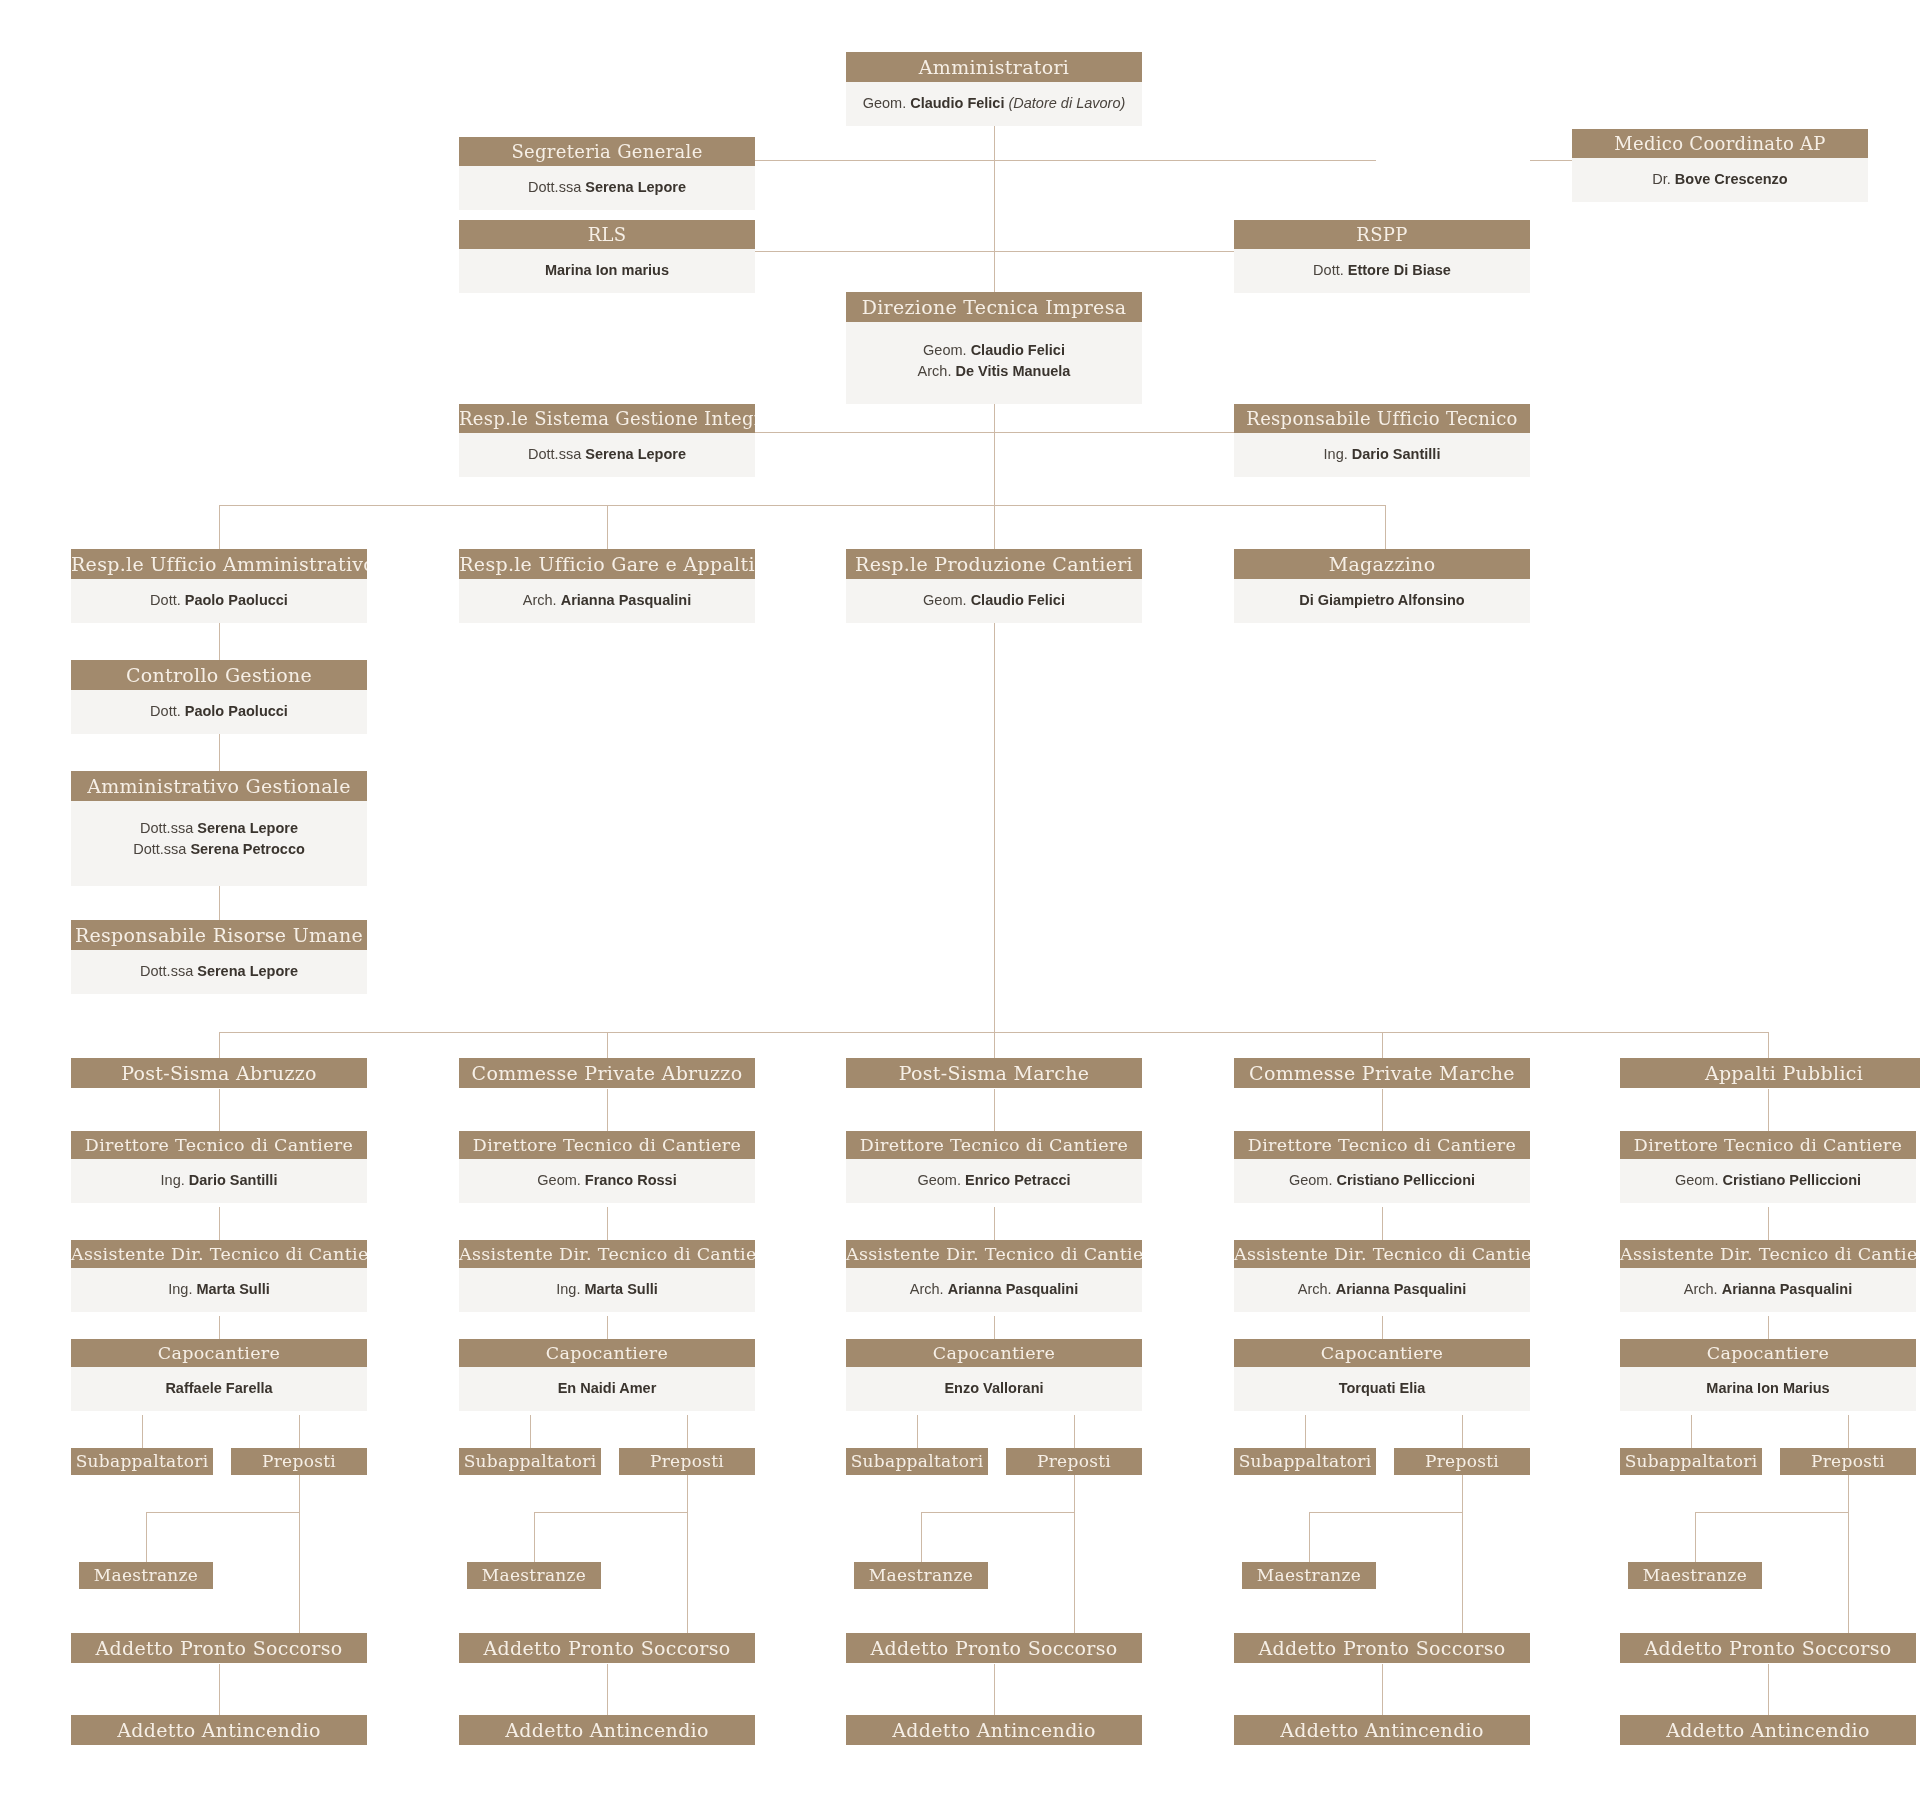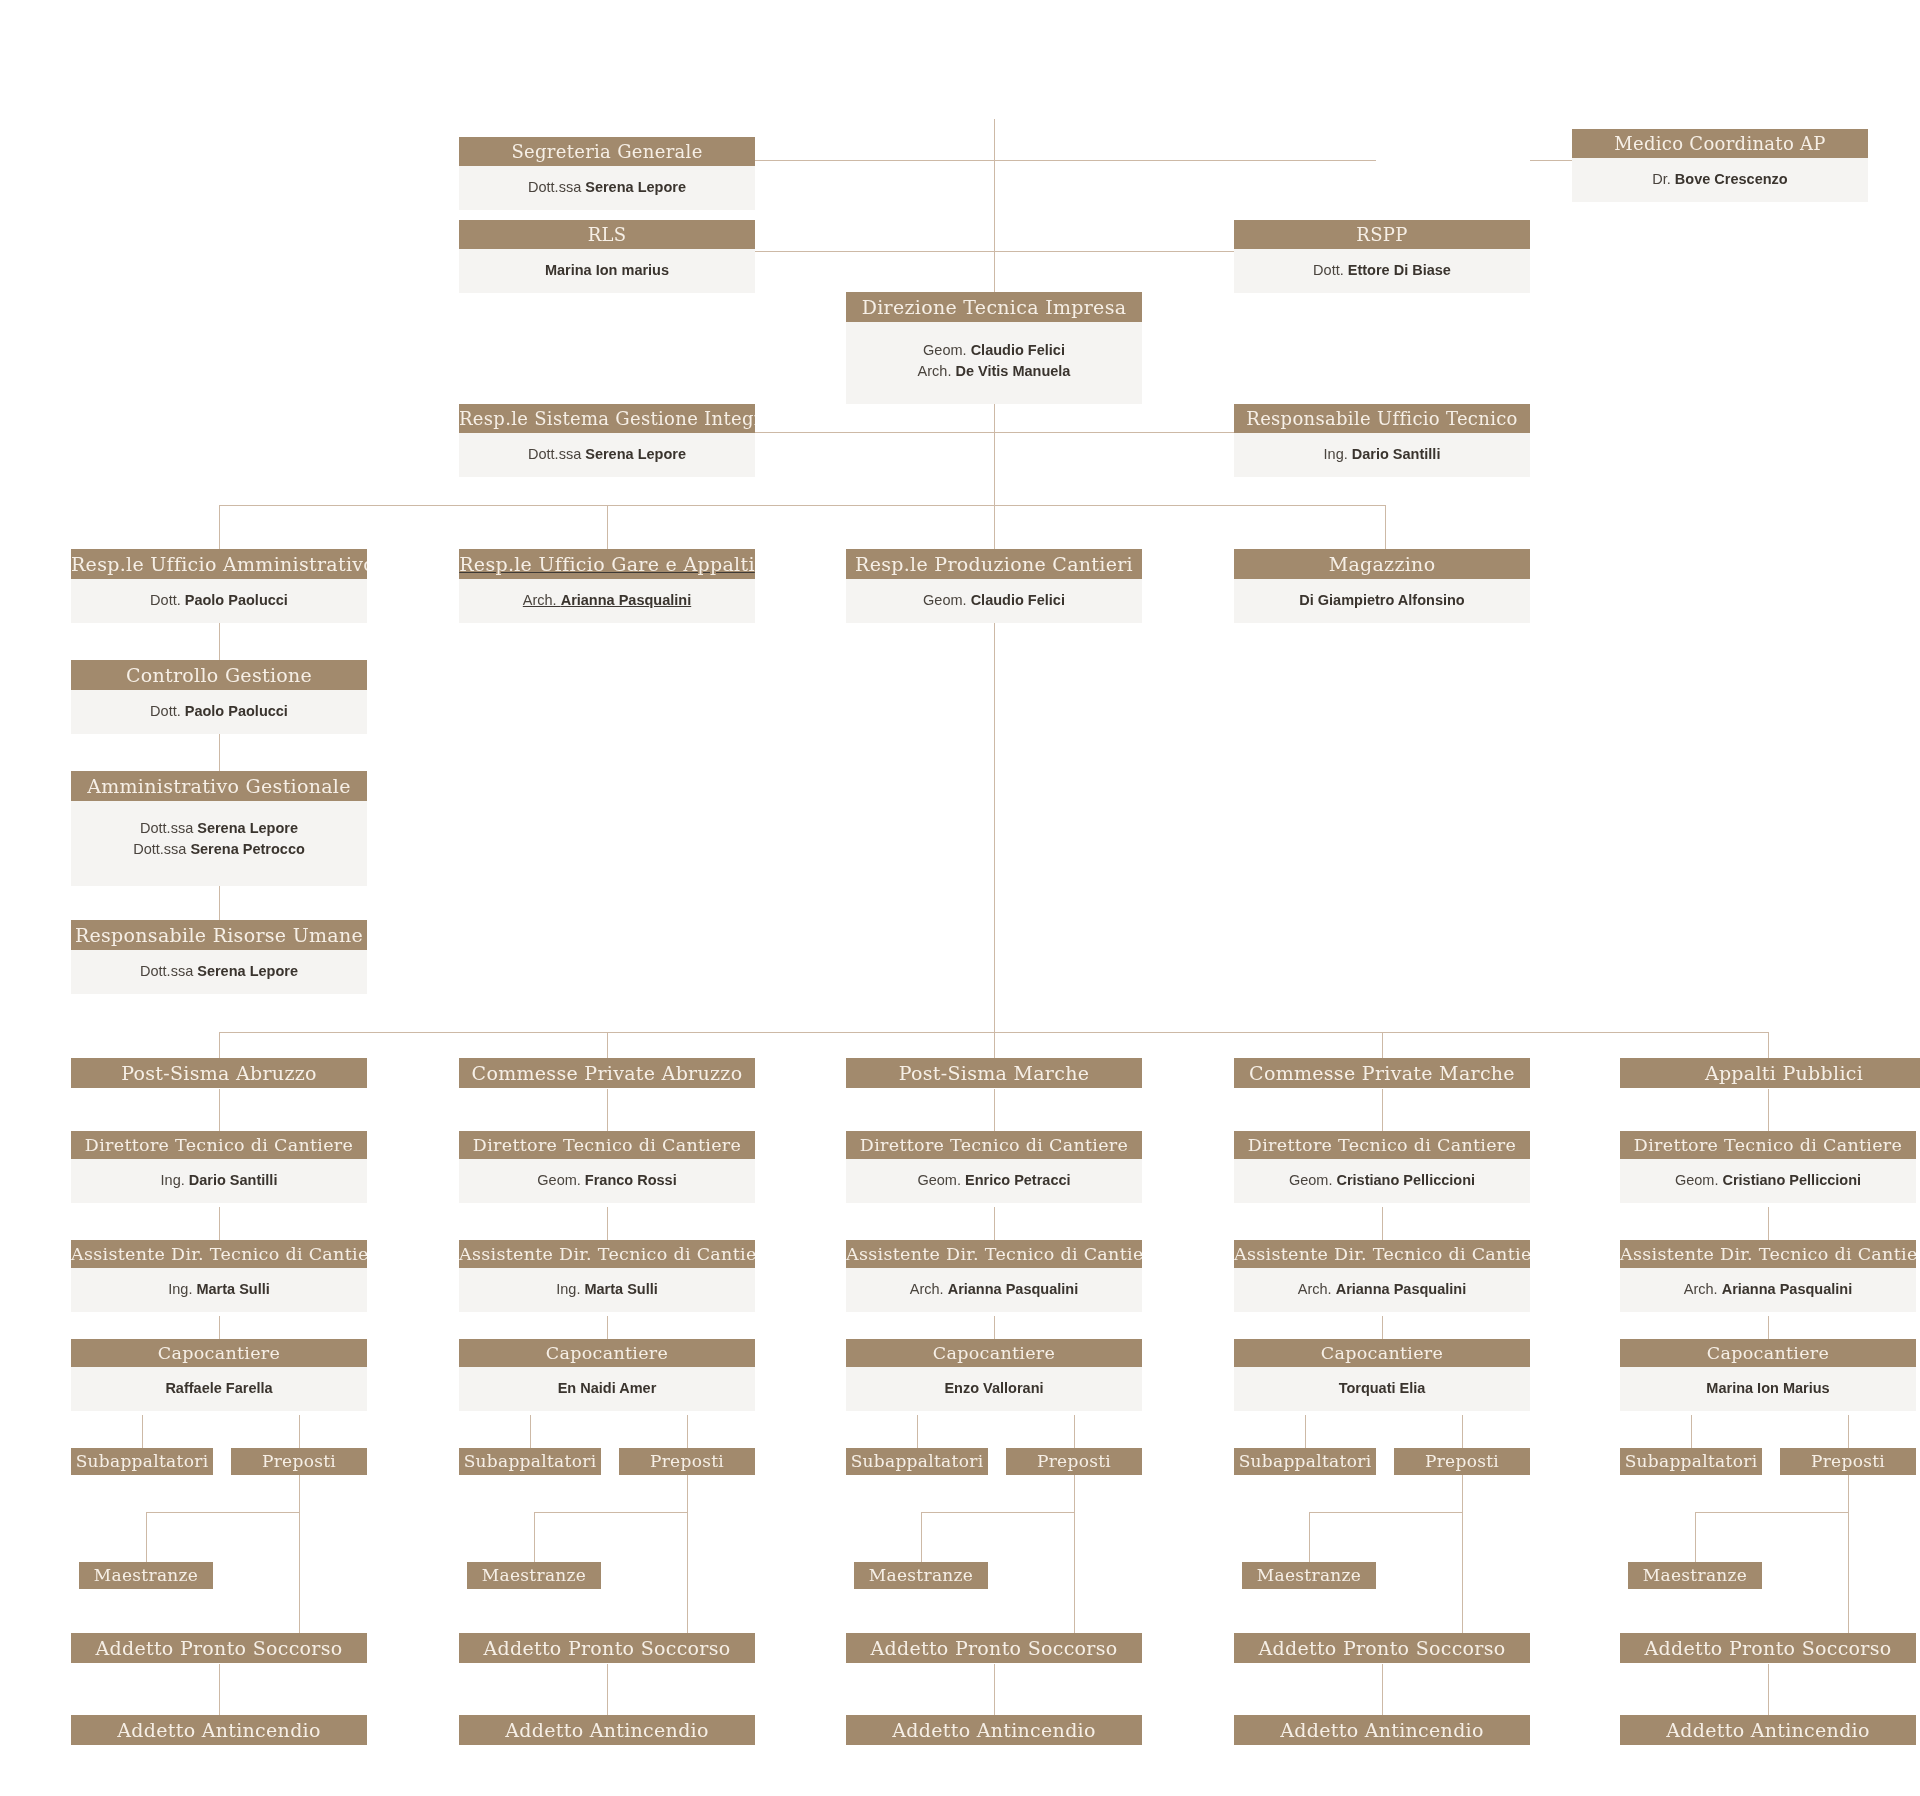--- a/index.html
+++ b/index.html
@@ -85,20 +85,26 @@
     <div class="line hline" style="left: 219px; top: 505px; width: 1166px; height: 1px;"></div>
     <div class="line vline" style="left: 219px; top: 505px; width: 1px; height: 57px;"></div>
     <div class="line vline" style="left: 607px; top: 505px; width: 1px; height: 57px;"></div>
     <div class="line vline" style="left: 994px; top: 505px; width: 1px; height: 57px;"></div>
     <div class="line vline" style="left: 1385px; top: 505px; width: 1px; height: 57px;"></div>
     <div class="line vline" style="left: 219px; top: 617px; width: 1px; height: 45px;"></div>
     <div class="line vline" style="left: 219px; top: 733px; width: 1px; height: 45px;"></div>
     <div class="line vline" style="left: 219px; top: 882px; width: 1px; height: 45px;"></div>
     <div class="line vline" style="left: 994px; top: 617px; width: 1px; height: 415px;"></div>
     <div class="line hline" style="left: 219px; top: 1032px; width: 1550px; height: 1px;"></div>
+    <div class="node" style="left: 846px; top: 52px; width: 296px;">
+      <div class="node-head h-lg">Amministratori</div>
+      <div class="node-body">
+        <span class="ln">Geom. <b>Claudio Felici</b><i> (Datore di Lavoro)</i></span>
+      </div>
+    </div>
     <div class="node" style="left: 459px; top: 129px; width: 296px; margin-top: 8px;">
       <div class="node-head h-md">Segreteria Generale</div>
       <div class="node-body">
         <span class="ln">Dott.ssa <b>Serena Lepore</b></span>
       </div>
     </div>
     <div class="node" style="left: 1572px; top: 129px; width: 296px;">
       <div class="node-head h-md">Medico Coordinato AP</div>
       <div class="node-body">
         <span class="ln">Dr. <b>Bove Crescenzo</b></span>
@@ -134,21 +140,21 @@
       <div class="node-body">
         <span class="ln">Ing. <b>Dario Santilli</b></span>
       </div>
     </div>
     <div class="node" style="left: 71px; top: 549px; width: 296px;">
       <div class="node-head h-lg">Resp.le Ufficio Amministrativo</div>
       <div class="node-body">
         <span class="ln">Dott. <b>Paolo Paolucci</b></span>
       </div>
     </div>
-    <div class="node" style="left: 459px; top: 549px; width: 296px; text-decoration: underline;">
+    <div class="node" style="left: 459px; top: 549px; width: 296px;">
       <div class="node-head h-lg">Resp.le Ufficio Gare e Appalti</div>
       <div class="node-body">
         <span class="ln">Arch. <b>Arianna Pasqualini</b></span>
       </div>
     </div>
     <div class="node" style="left: 846px; top: 549px; width: 296px;">
       <div class="node-head h-lg">Resp.le Produzione Cantieri</div>
       <div class="node-body">
         <span class="ln">Geom. <b>Claudio Felici</b></span>
       </div>

